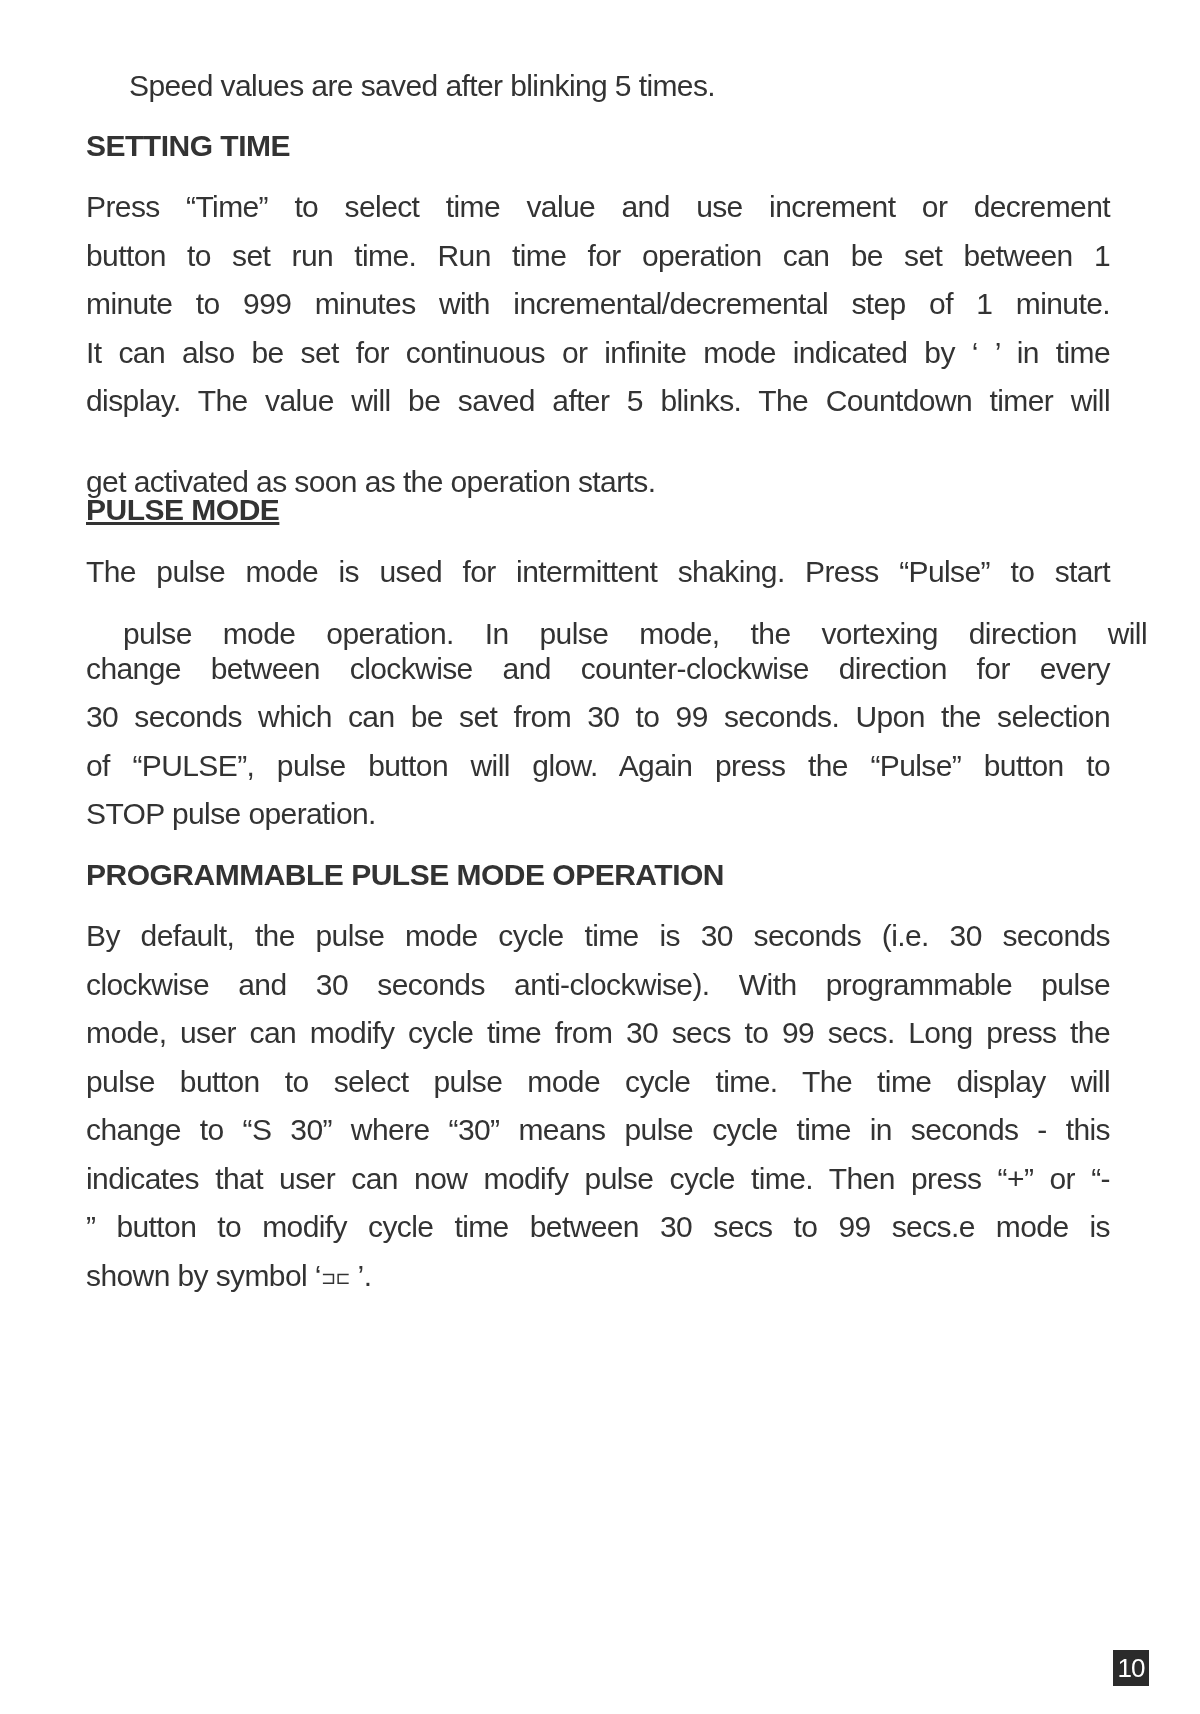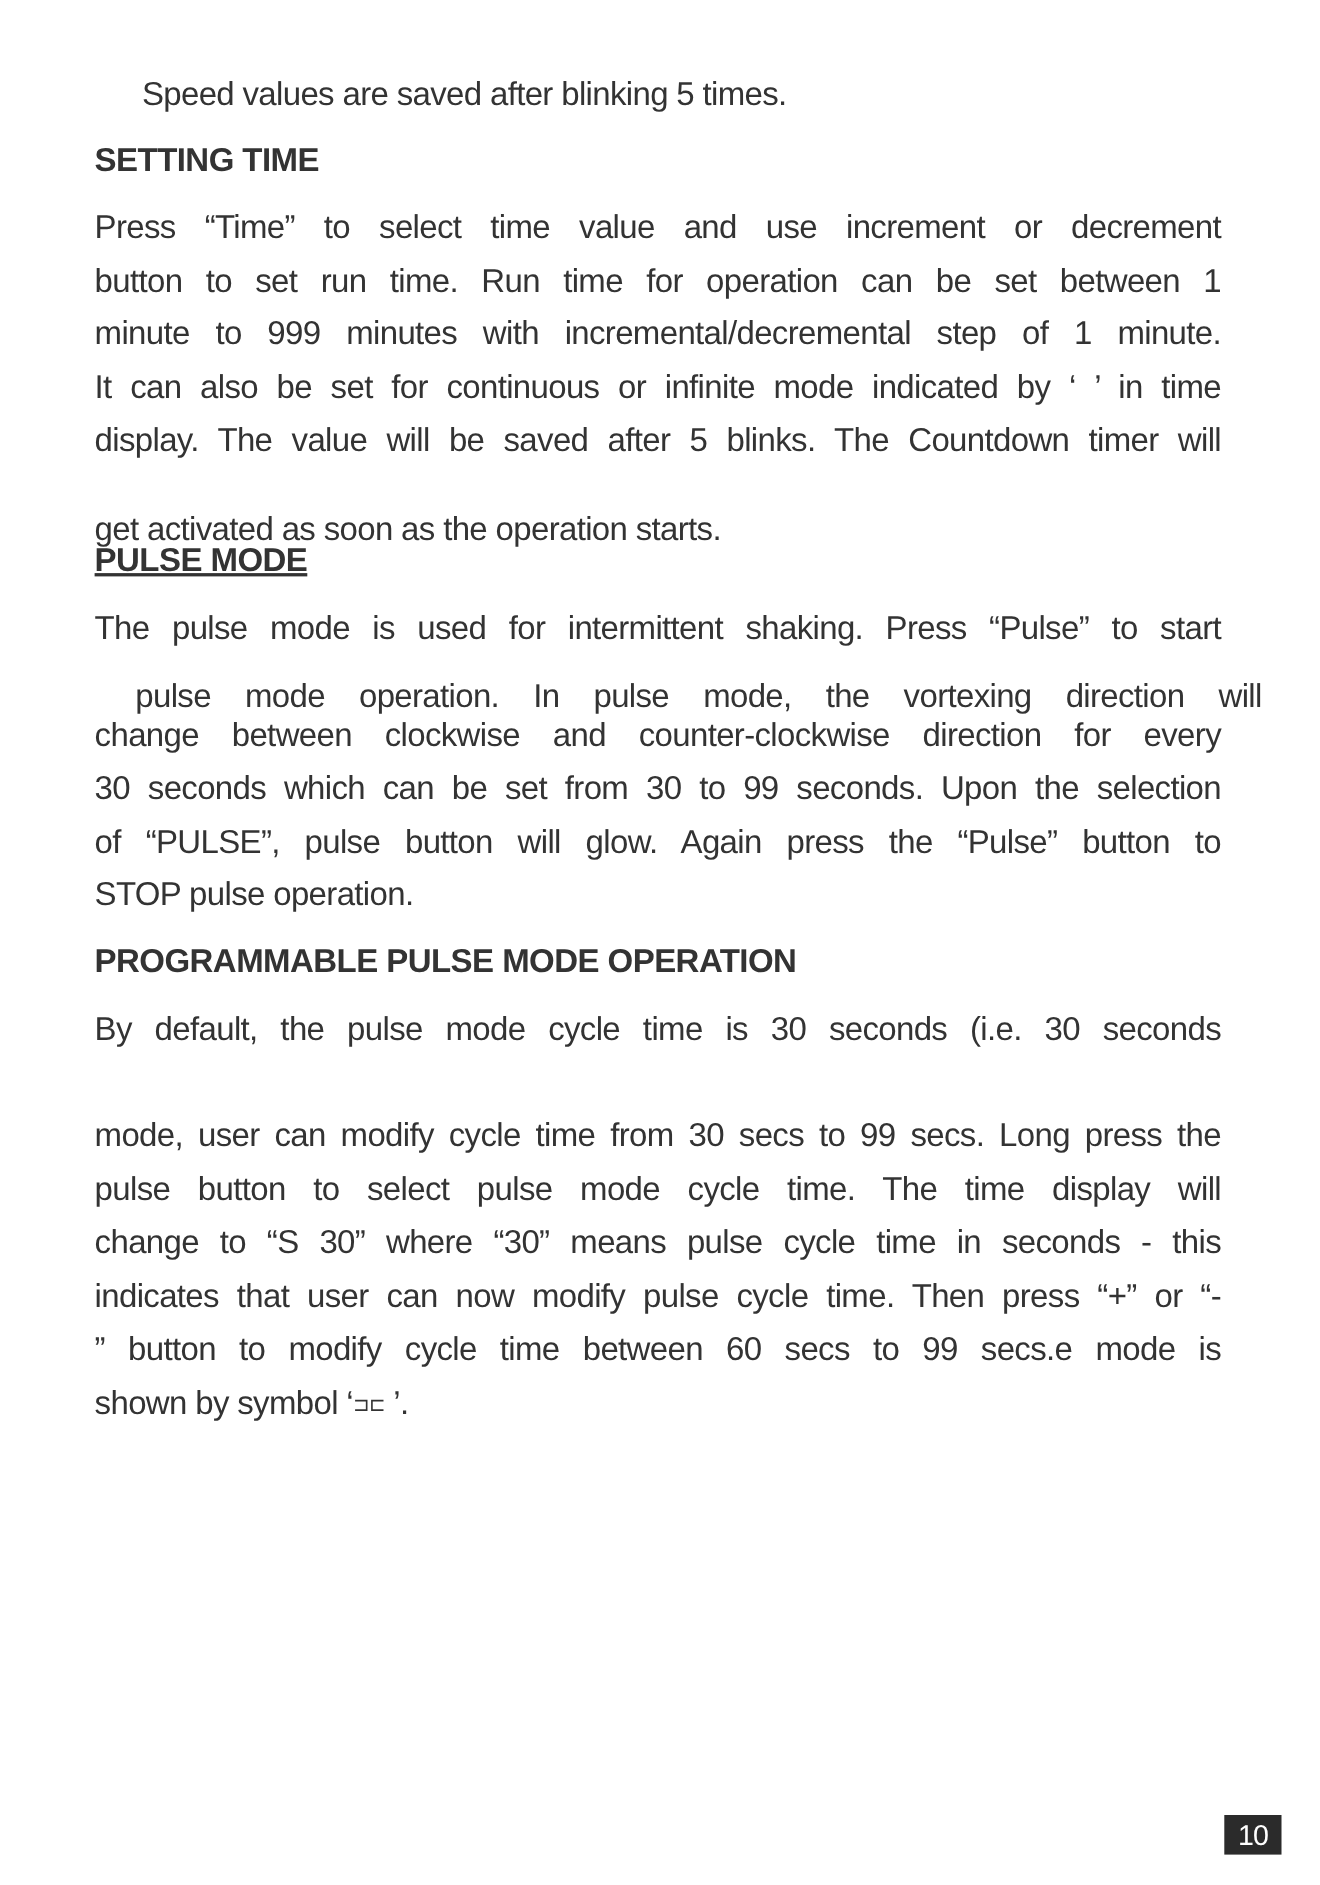--- a/index.html
+++ b/index.html
@@ -5,21 +5,21 @@
     html, body { margin: 0; padding: 0; background: #ffffff; }
     body { width: 1200px; height: 1714px; position: relative; overflow: hidden;
            font-family: "Liberation Sans", sans-serif; color: #333333; }
     .page { position: absolute; left: 0; top: 0; width: 1200px; height: 1714px; }
     .line { position: absolute; left: 86px; width: 1024px; font-size: 30px; line-height: 40px;
             white-space: nowrap; letter-spacing: -0.6px; }
     .just { text-align: justify; text-align-last: justify; white-space: normal; }
     .heading { position: absolute; left: 86px; font-size: 30px; font-weight: bold; line-height: 40px;
                letter-spacing: -0.5px; color: #333333; }
     .sym { display: inline-block; font-size: 18px; vertical-align: middle; }
-    .page-num { position: absolute; left: 1113px; top: 1650px; width: 52px; height: 36px;
+    .page-num { position: absolute; left: 1113px; top: 1650px; width: 36px; height: 36px;
                 background: #2b2b2b; color: #ffffff; font-size: 26px; line-height: 36px; text-align: center;
                 letter-spacing: -1px; }
   </style>
 </head>
 <body>
 
 <div class="page">
 
   <div class="line" style="top:66px; left:90px;margin-left:39px;">Speed values are saved after blinking 5 times.</div>
 
@@ -34,23 +34,24 @@
   <div class="heading" style="top:490px;text-decoration:underline;">PULSE MODE</div>
   <div class="line just" style="top:552px;">The pulse mode is used for intermittent shaking. Press “Pulse” to start</div>
   <div class="line just" style="top:614px;margin-left:37px;">pulse mode operation. In pulse mode, the vortexing direction will</div>
   <div class="line just" style="top:649px;">change between clockwise and counter-clockwise direction for every</div>
   <div class="line just" style="top:697px;">30 seconds which can be set from 30 to 99 seconds. Upon the selection</div>
   <div class="line" style="top:794px;">STOP pulse operation.</div>
   <div class="line just" style="top:746px;">of “PULSE”, pulse button will glow. Again press the “Pulse” button to</div>
 
   <div class="heading" style="top:855px;">PROGRAMMABLE PULSE MODE OPERATION</div>
   <div class="line just" style="top:916px;">By default, the pulse mode cycle time is 30 seconds (i.e. 30 seconds</div>
+  <div class="line just" style="top:965px;">clockwise and 30 seconds anti-clockwise). With programmable pulse</div>
   <div class="line just" style="top:1013px;">mode, user can modify cycle time from 30 secs to 99 secs. Long press the</div>
   <div class="line just" style="top:1062px;">pulse button to select pulse mode cycle time. The time display will</div>
   <div class="line just" style="top:1110px;">change to “S 30” where “30” means pulse cycle time in seconds - this</div>
   <div class="line just" style="top:1159px;">indicates that user can now modify pulse cycle time. Then press “+” or “-</div>
-  <div class="line just" style="top:1207px;">” button to modify cycle time between 60 secs to 99 secs.e mode is</div>
+  <div class="line just" style="top:1207px;">” button to modify cycle time between 30 secs to 99 secs.e mode is</div>
   <div class="line" style="top:1256px;">
     <span>shown by symbol ‘</span><span class="sym">⊐⊏</span><span> ’.</span>
   </div>
 
   <div class="page-num">10</div>
 </div>
 
 </body></html>

